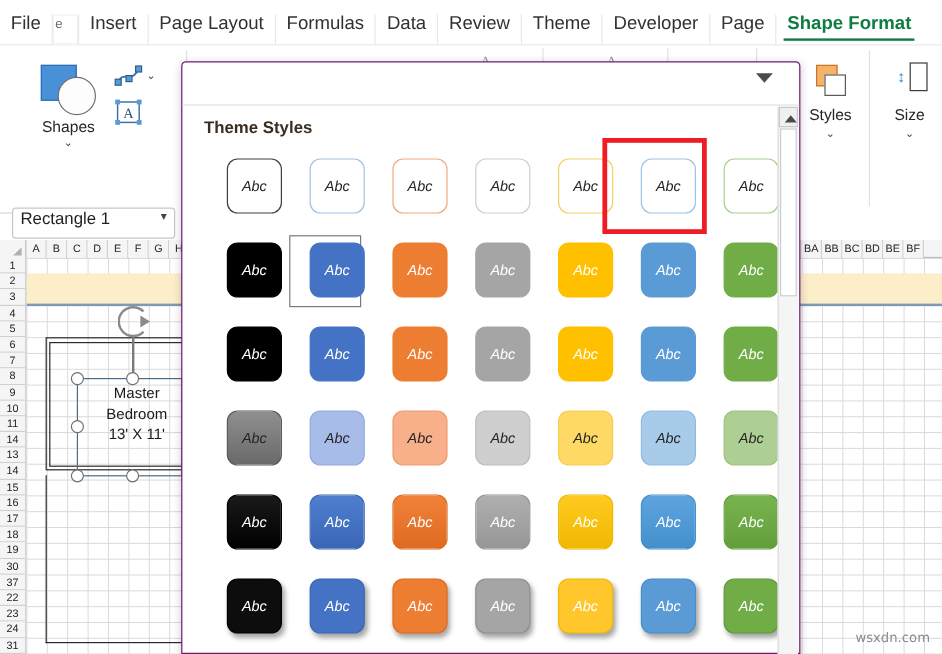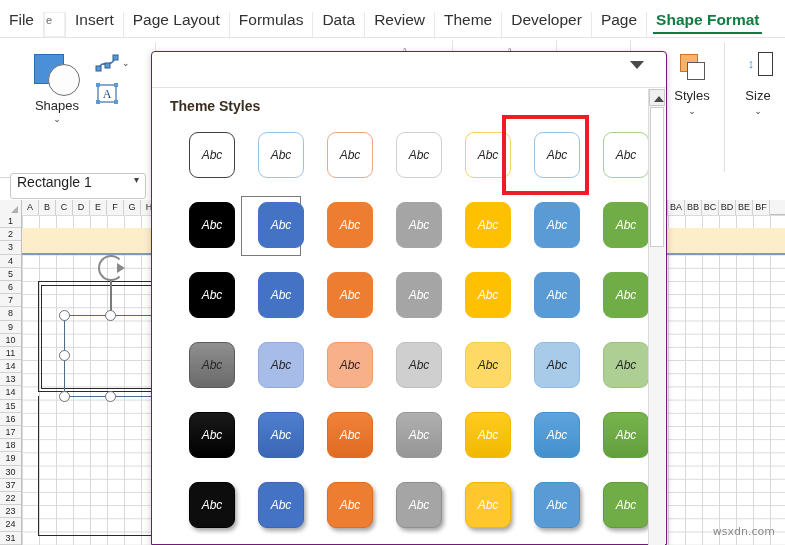--- a/index.html
+++ b/index.html
@@ -371,20 +371,25 @@
 <div id="sheet">
   <div id="grid-area"></div>
   <div id="banner-row"></div>
   <div id="banner-underline"></div>
 
   <div id="plan-outer"></div>
   <div id="plan-inner"></div>
   <div id="plan-lower"></div>
 
   <div id="selected-shape"></div>
+  <div id="shape-text">
+    <div>Master</div>
+    <div>Bedroom</div>
+    <div>13' X 11'</div>
+  </div>
   <div id="rotate-stem"></div>
   <div id="rotate-handle"></div>
   <span class="handle" style="left:59px;  top:110px;"></span>
   <span class="handle" style="left:105px; top:110px;"></span>
   <span class="handle" style="left:59px;  top:150px;"></span>
   <span class="handle" style="left:59px;  top:191px;"></span>
   <span class="handle" style="left:105px; top:191px;"></span>
 
   <div id="col-header">
     <div id="select-all-corner"></div>

